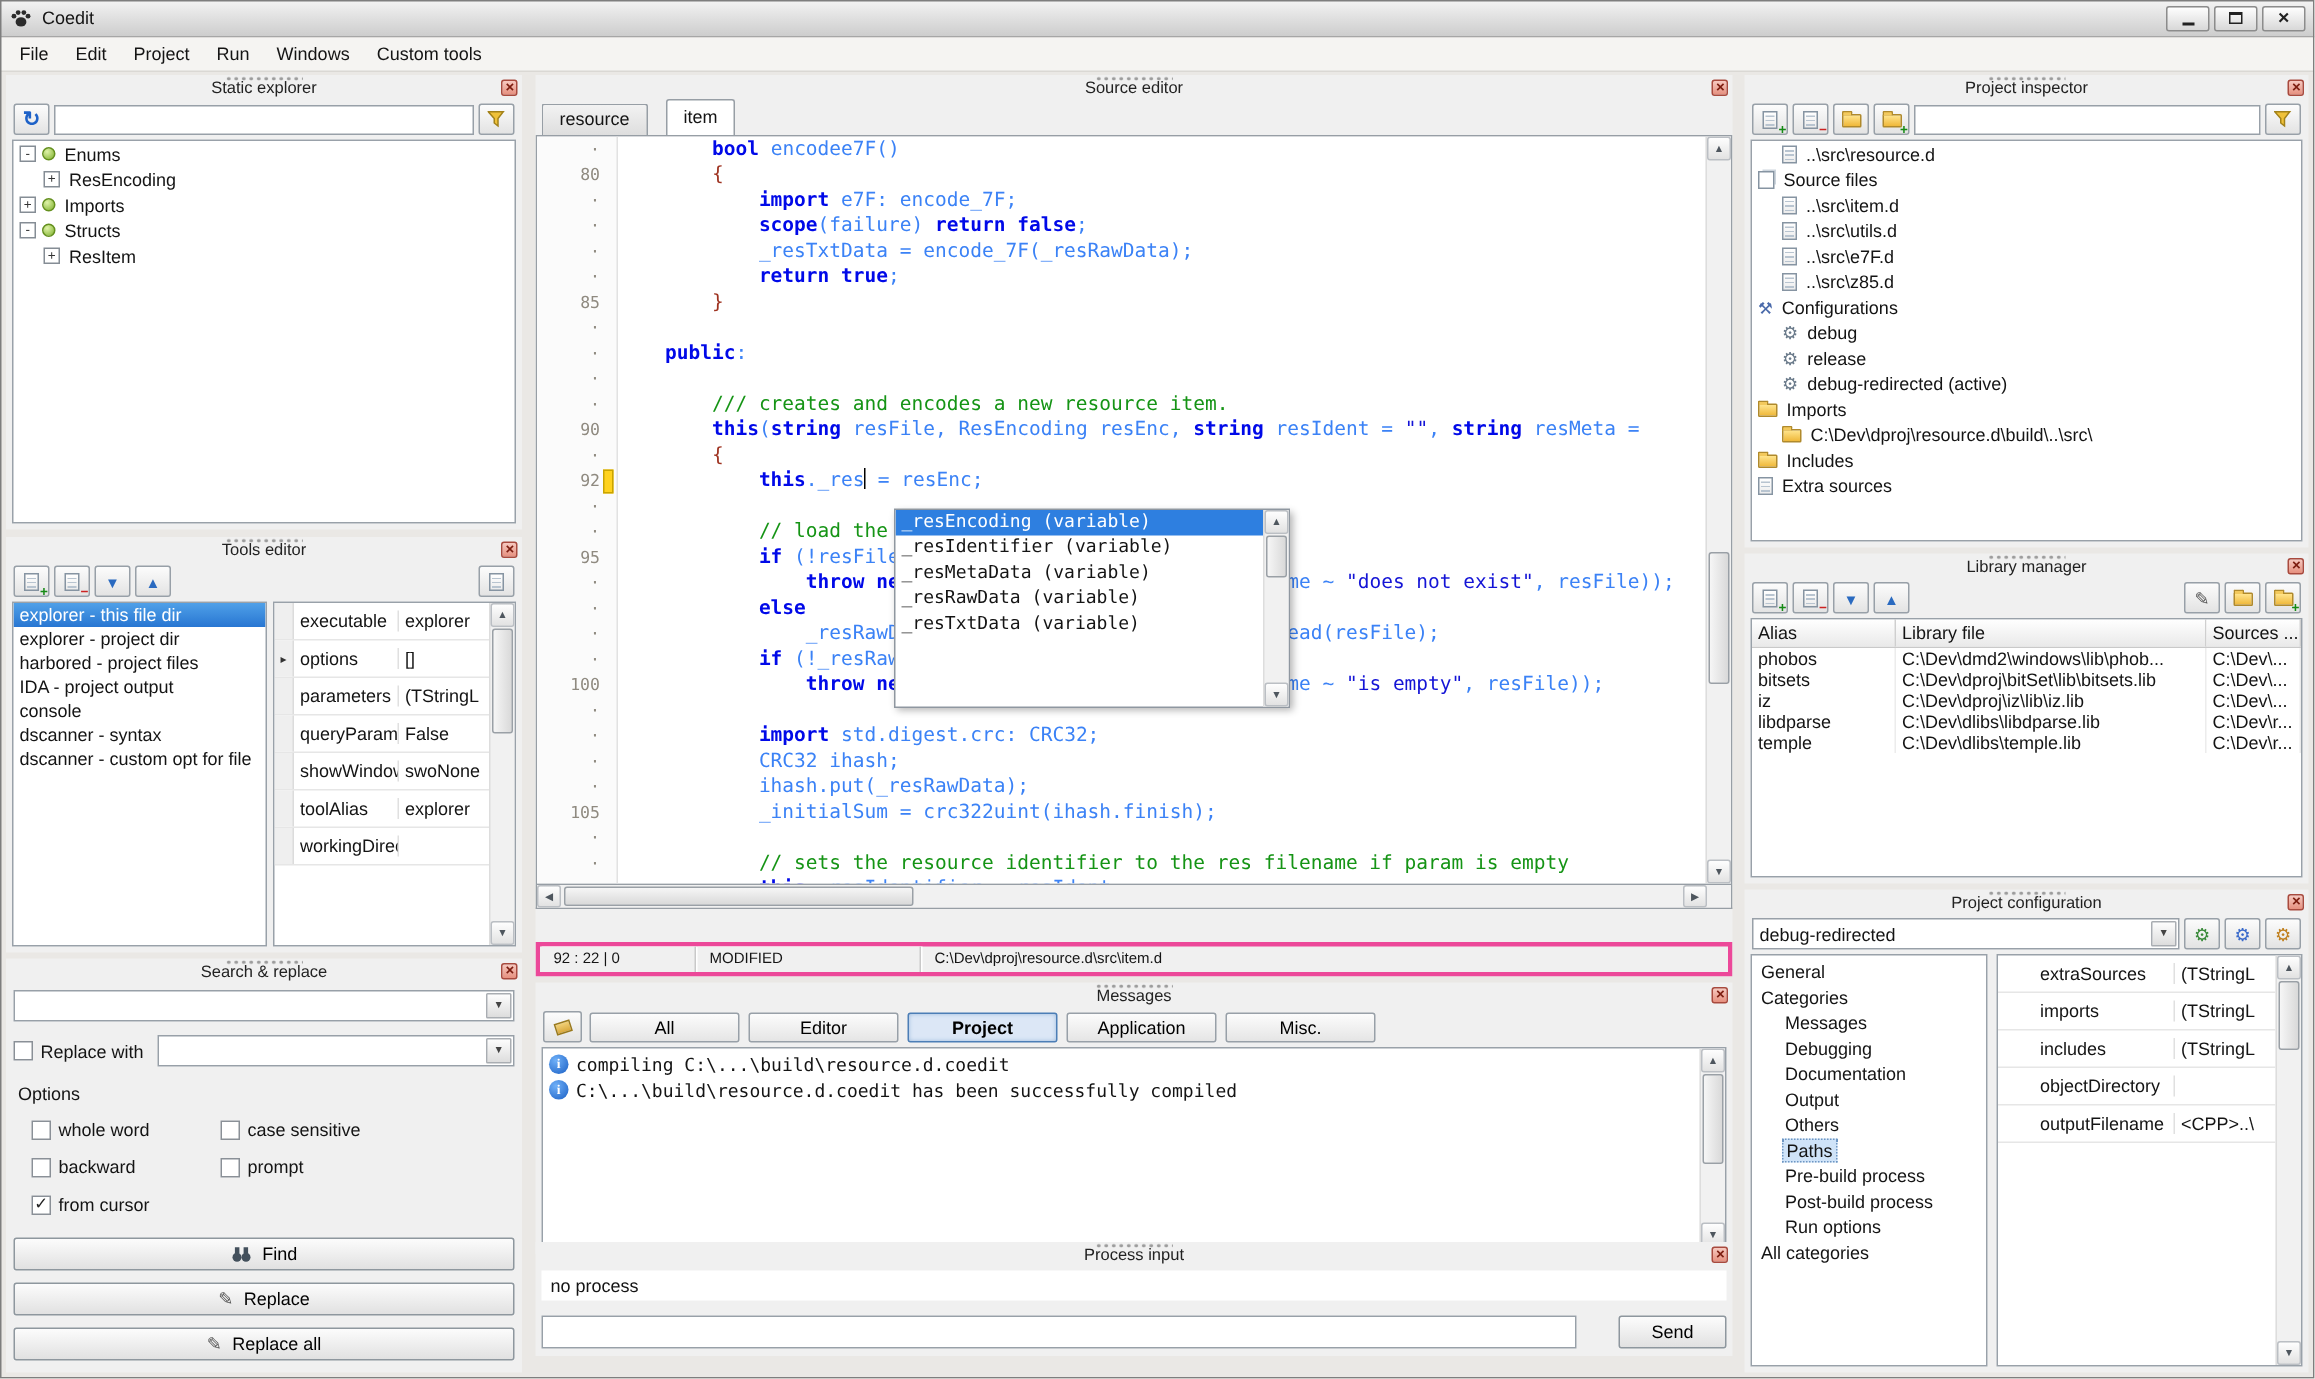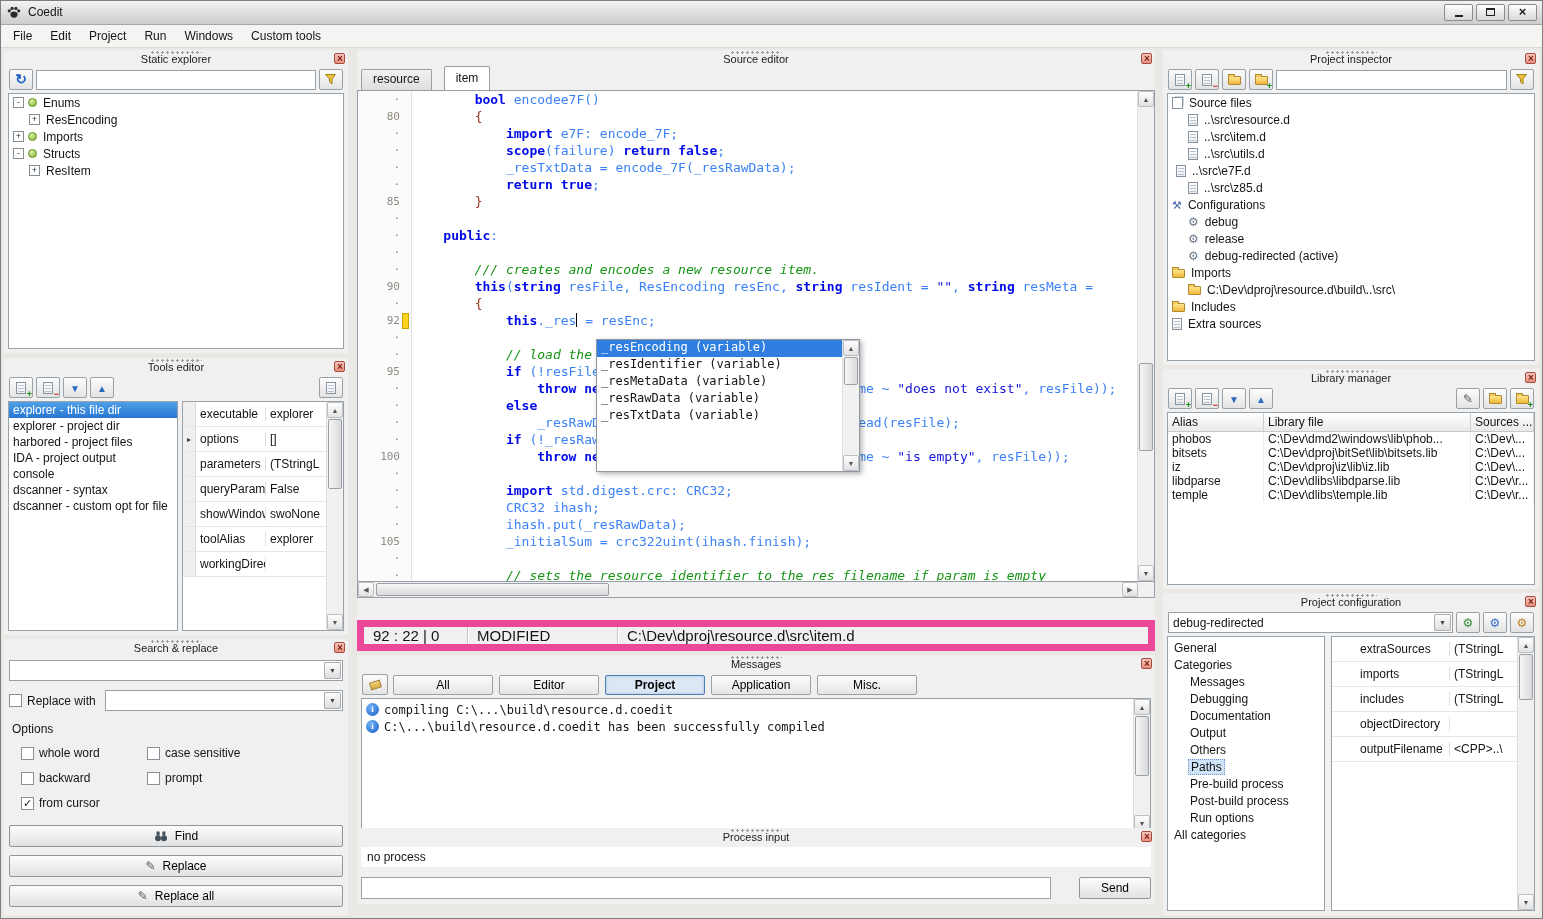--- a/index.html
+++ b/index.html
@@ -79,30 +79,30 @@
 .tab{height:21px;line-height:19px;padding:0 11px;border:1px solid #979EA5;border-bottom:none;border-radius:2px 2px 0 0;background:linear-gradient(#F2F2F2,#DEDEDE);margin-right:12px;position:relative;top:0}
 .tab.active{background:#FFF;height:24px;line-height:22px;z-index:2}
 .edwrap{flex:1 1 auto;display:flex;border:1px solid #979EA5;background:#FFF;position:relative;overflow:hidden;min-height:0}
 .gutter{flex:0 0 54px;background:#FBFBFB;border-right:1px solid #E2E2E2;font:11px/17px "DejaVu Sans Mono",monospace;color:#8F8A80;text-align:right}
 .gut-row{height:17px;padding-right:11px;position:relative}
 .gut-row.mark::after{content:"";position:absolute;right:2px;top:1px;width:5px;height:14px;background:#FFD21E;border:1px solid #C9A400}
 .codebox{flex:1;font:13px/17px "DejaVu Sans Mono",monospace;white-space:pre;overflow:hidden;background:#FFF}
 .code-row{height:17px}
 .sg-p{color:#3b82f6}
 .sg-k{color:#0009E8;font-weight:bold}
-.sg-c{color:#159415;font-style:italic}
+.sg-c{color:#159415;}
 .sg-s{color:#1414D6}
 .sg-y{color:#9E3220}
 .caret{display:inline-block;width:1px;height:14px;background:#000;vertical-align:-2px}
 .popup{position:absolute;left:238px;top:248px;width:264px;height:133px;background:#FFF;border:1px solid #8F97A0;box-shadow:2px 2px 5px rgba(0,0,0,.3);display:flex;z-index:50}
 .comp-col{flex:1;overflow:hidden}
 .comp-item{height:17px;line-height:17px;font:12px "DejaVu Sans Mono",monospace;padding-left:4px;white-space:nowrap;overflow:hidden}
 .comp-item.sel{background:#2E7FE0;color:#FFF}
 .hrow{flex:0 0 16px;display:flex;border:1px solid #979EA5;border-top:none}
-.statusbar{flex:0 0 23px;margin-top:22px;background:#F0F0F0;border:7px solid #ec4899;display:flex;align-items:center;font-size:15px}
+.statusbar{flex:0 0 23px;margin-top:22px;background:#F0F0F0;border:3px solid #ec4899;display:flex;align-items:center;font-size:10px}
 .st1{flex:0 0 104px;padding-left:9px;border-right:1px solid #C9C9C9;box-shadow:1px 0 0 #FFF;height:100%;display:flex;align-items:center}
 .st2{flex:0 0 150px;padding-left:9px;border-right:1px solid #C9C9C9;box-shadow:1px 0 0 #FFF;height:100%;display:flex;align-items:center}
 .st3{flex:1;padding-left:9px}
 
 .filter-btn{width:100px;height:20px;border:1px solid #98A0A8;border-radius:2px;background:linear-gradient(#FCFCFC,#E5E5E5);font:12px "Liberation Sans",sans-serif}
 .filter-btn.active{background:#DCE7F6;border-color:#4C7EB6;box-shadow:inset 0 0 3px #9DBBDD;font-weight:bold}
 .msg-row{height:17px;display:flex;align-items:center;gap:5px;padding-left:4px;font:12px "DejaVu Sans Mono",monospace;white-space:nowrap}
 
 .combo{height:21px;background:#FFF;border:1px solid #98A0A8;position:relative;display:flex;align-items:center;padding:0 20px 0 4px}
 .cbtn{position:absolute;right:1px;top:1px;bottom:1px;width:17px;border:1px solid #A9ADB2;border-radius:1px;background:linear-gradient(#FDFDFD,#DDD);display:flex;align-items:center;justify-content:center}
@@ -499,37 +499,37 @@
         <span class="badge b-plus">+</span>
       </button>
     <input class="tinput" value="" style="">
     <button class="tbtn">
         <svg class="funnel" width="12" height="11" viewBox="0 0 12 11">
           <path d="M0.5 0.5h10L7 5v5L4.5 8V5z" fill="#EFC13A" stroke="#A3821A"></path>
         </svg>
       </button>
   </div>
   <div class="white grow" id="inspector-tree" style="margin:0 4px 4px">
+      <div class="trow" style="padding-left: 20px;">
+        <span class="tic ic-page"></span>
+        <span class="tlabel">..\src\resource.d</span>
+      </div>
       <div class="trow" style="padding-left: 4px;">
         <span class="tic ic-pages"></span>
         <span class="tlabel">Source files</span>
       </div>
       <div class="trow" style="padding-left: 20px;">
         <span class="tic ic-page"></span>
-        <span class="tlabel">..\src\resource.d</span>
-      </div>
-      <div class="trow" style="padding-left: 20px;">
-        <span class="tic ic-page"></span>
         <span class="tlabel">..\src\item.d</span>
       </div>
       <div class="trow" style="padding-left: 20px;">
         <span class="tic ic-page"></span>
         <span class="tlabel">..\src\utils.d</span>
       </div>
-      <div class="trow" style="padding-left: 8px;">
+      <div class="trow" style="padding-left: 20px;">
         <span class="tic ic-page"></span>
         <span class="tlabel">..\src\e7F.d</span>
       </div>
       <div class="trow" style="padding-left: 20px;">
         <span class="tic ic-page"></span>
         <span class="tlabel">..\src\z85.d</span>
       </div>
       <div class="trow" style="padding-left: 4px;">
         <span class="tic ic-wrench"></span>
         <span class="tlabel">Configurations</span>

